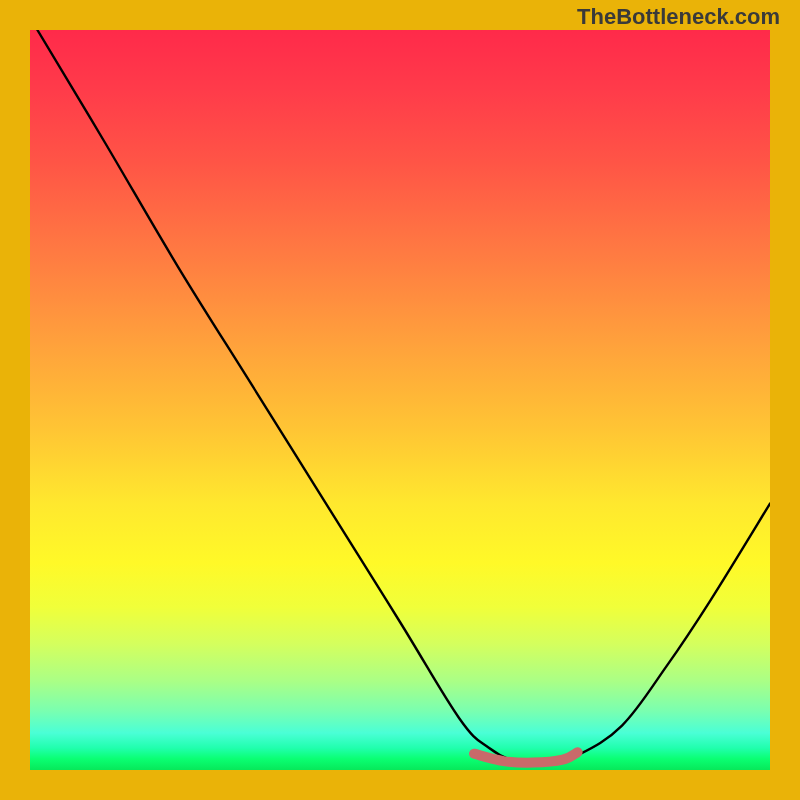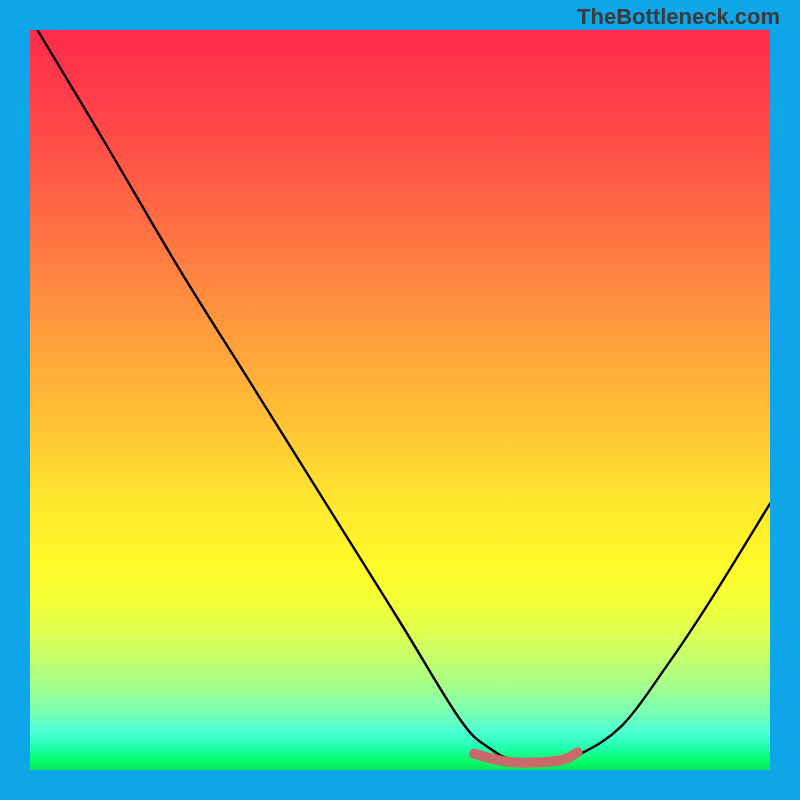--- a/index.html
+++ b/index.html
@@ -7,21 +7,21 @@
   padding: 0;
   background: #000;
   width: 800px;
   height: 800px;
   overflow: hidden;
   font-family: Arial, sans-serif;
 }
 .container {
   width: 800px;
   height: 800px;
-  background: #0ea5e9;
+  background: #eab308;
   position: relative;
 }
 .watermark {
   position: absolute;
   top: 4px;
   right: 20px;
   color: #3a3a3a;
   font-size: 22px;
   font-weight: 600;
   z-index: 10;

